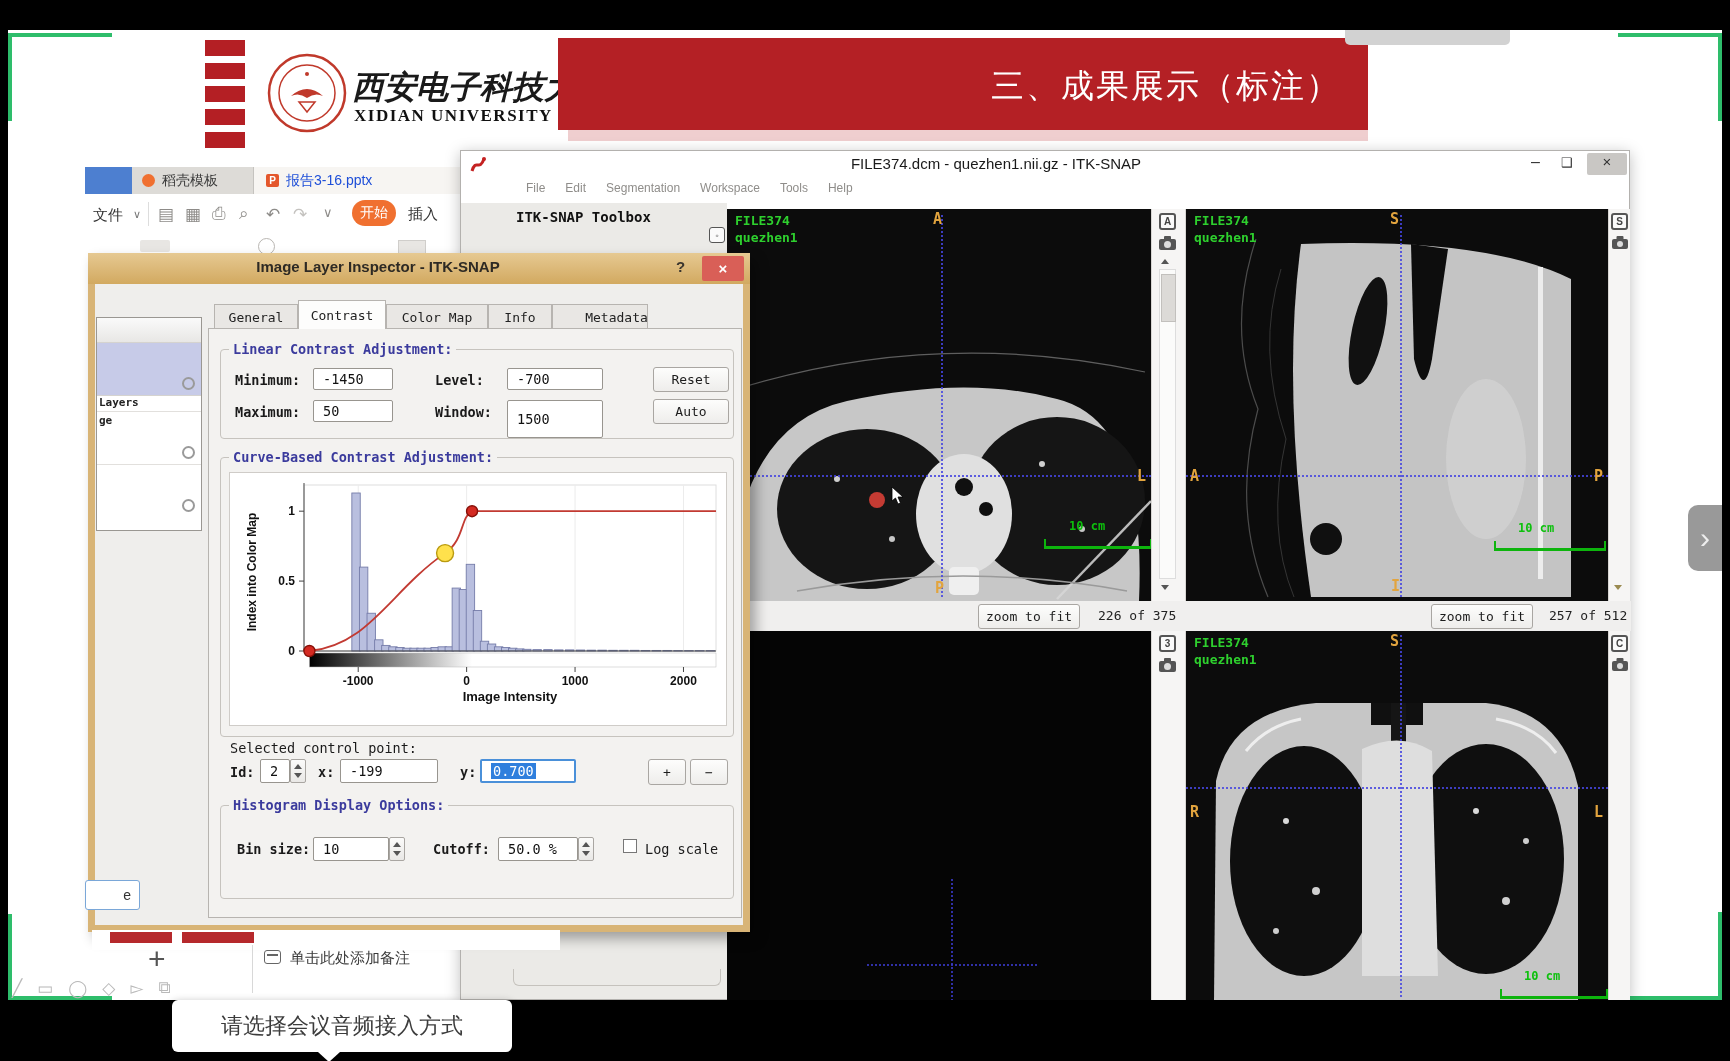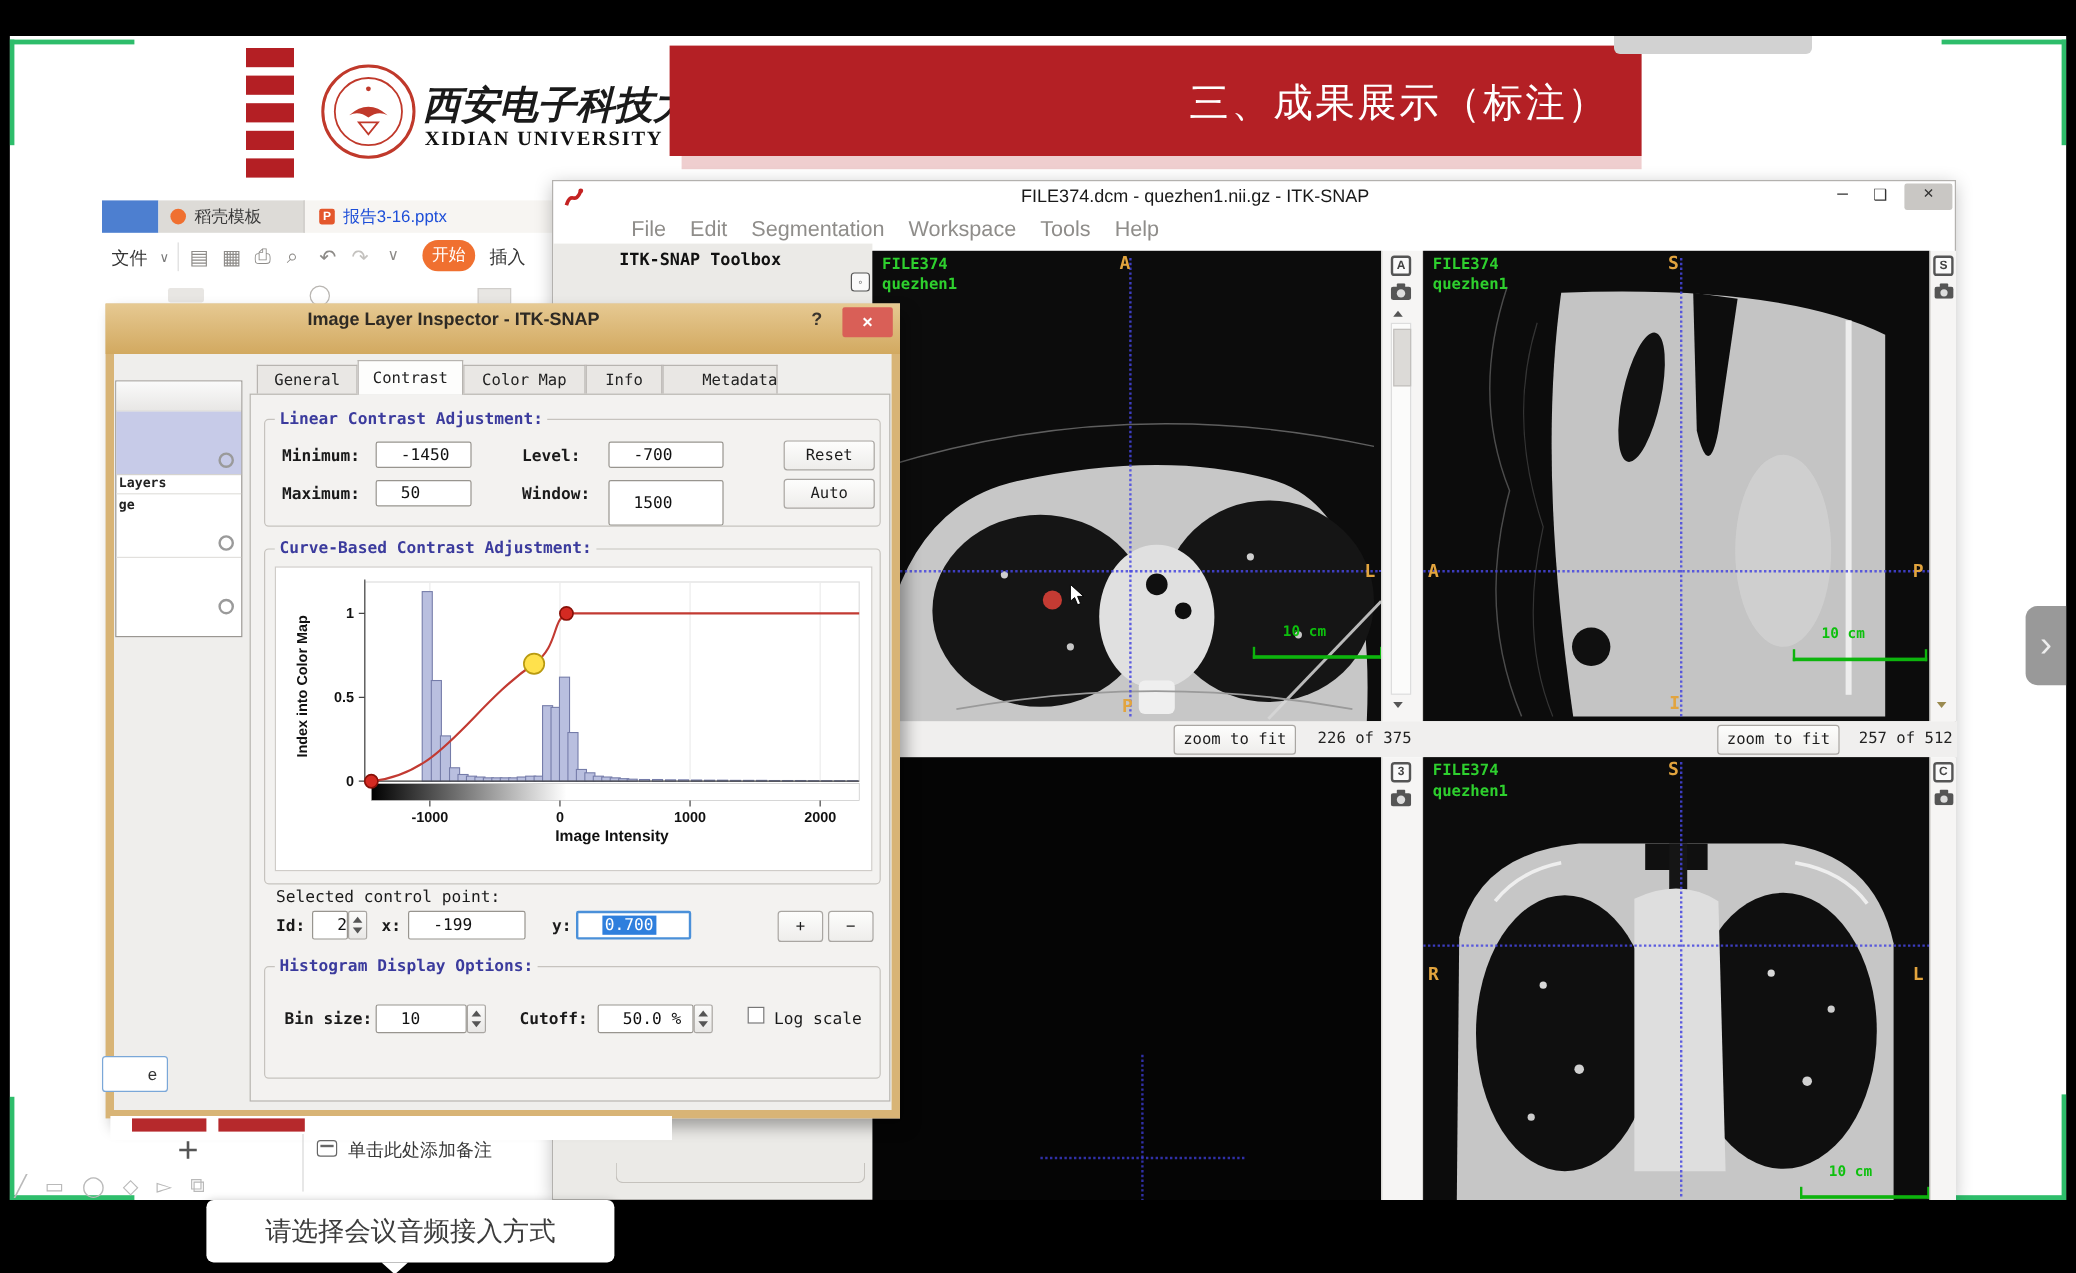--- a/index.html
+++ b/index.html
@@ -15,34 +15,34 @@
   .ovorange{color:#e2a43e;font-family:"DejaVu Sans Mono",monospace;font-size:15px;font-weight:bold;}
   .xh-v{border-left:2px dotted #4646e0;opacity:.85;}
   .xh-h{border-top:2px dotted #4646e0;opacity:.85;}
   .scalebar{height:7px;border-left:2px solid #0db40d;border-right:2px solid #0db40d;border-bottom:3px solid #0db40d;}
   .scalelbl{color:#0dc00d;font-family:"DejaVu Sans Mono",monospace;font-size:12px;font-weight:bold;}
   .btn{background:linear-gradient(#fdfdfc,#eeedeb);border:1px solid #a9a6a2;border-radius:3px;
        font-family:"DejaVu Sans Mono",monospace;font-size:13px;color:#1c1c1c;
        display:flex;align-items:center;justify-content:center;}
   .inp{background:#fff;border:1px solid #98958f;border-radius:2px;
        font-family:"DejaVu Sans Mono",monospace;font-size:13.5px;color:#111;
-       display:flex;align-items:center;padding-left:20px;box-sizing:border-box;}
+       display:flex;align-items:center;padding-left:9px;box-sizing:border-box;}
   .lbl{font-family:"DejaVu Sans Mono",monospace;font-size:13.5px;color:#1a1a1a;font-weight:bold;}
   .legend{position:absolute;top:-9px;left:8px;background:#f3f2f0;padding:0 4px;
           color:#3b3b9d;font-family:"DejaVu Sans Mono",monospace;font-size:13.5px;font-weight:bold;}
   .group{position:absolute;border:1px solid #c6c3be;border-radius:4px;}
   .spin{position:absolute;width:16px;box-sizing:border-box;border:1px solid #a9a6a2;border-radius:2px;
         background:linear-gradient(#fbfbfa,#e9e8e6);display:flex;flex-direction:column;align-items:center;justify-content:space-evenly;}
   .tri-u{width:0;height:0;border-left:4px solid transparent;border-right:4px solid transparent;border-bottom:5px solid #555;}
   .tri-d{width:0;height:0;border-left:4px solid transparent;border-right:4px solid transparent;border-top:5px solid #555;}
   .tab{box-sizing:border-box;border:1px solid #b7b4b0;border-bottom:none;background:#e9e7e4;
        font-family:"DejaVu Sans Mono",monospace;font-size:13px;color:#222;
        display:flex;align-items:center;justify-content:center;}
   .tab.active{background:#fdfdfc;}
-  .menuitem{color:#8f8d8a;font-size:18px;}
+  .menuitem{color:#8f8d8a;font-size:12px;}
   .boxicon{box-sizing:border-box;width:17px;height:17px;border:2px solid #555;border-radius:3px;
            font-size:10px;font-weight:bold;color:#444;display:flex;align-items:center;justify-content:center;background:#fafafa;}
   .refresh{width:13px;height:13px;border-radius:50%;border:2px solid #9a9a9a;box-sizing:border-box;}
   .fragicon{color:#8d8b88;font-size:17px;}
 </style>
 </head>
 <body>
 
 <div id="root">
 
@@ -274,21 +274,21 @@
           <rect x="4.5" y="0" width="7" height="4" rx="1" fill="#555"></rect>
         <circle cx="8" cy="8" r="3" fill="#ddd"></circle>
       </svg>
     </div>
   </div>
 
   <div class="a" style="left:88px;top:253px;width:662px;height:679px;background:#efeeec;box-shadow:6px 7px 12px rgba(0,0,0,.32);">
 
     <div class="a" style="left:0;top:0;right:0;bottom:0;border:7px solid #d8b476;box-sizing:border-box;pointer-events:none;"></div>
 
-    <div class="a" style="left:0;top:0;width:662px;height:42px;background:linear-gradient(#e6c992,#d2a960);">
+    <div class="a" style="left:0;top:0;width:662px;height:31px;background:linear-gradient(#e6c992,#d2a960);">
       <div class="a" style="left:0;top:5px;width:580px;text-align:center;font-size:15px;font-weight:bold;color:#2e2a24;">Image Layer Inspector - ITK-SNAP</div>
       <span class="a" style="left:588px;top:5px;font-size:15px;font-weight:bold;color:#3a352e;">?</span>
       <span class="a" style="left:614px;top:3px;width:42px;height:25px;background:#d95f57;border-radius:2px;color:#fff;font-size:15px;font-weight:bold;display:flex;align-items:center;justify-content:center;">×</span>
     </div>
 
     <div class="a" style="left:8px;top:64px;width:106px;height:214px;background:#fff;border:1px solid #9a9792;box-sizing:border-box;">
       <div style="height:24px;background:linear-gradient(#fafafa,#e8e7e5);border-bottom:1px solid #d5d3cf;"></div>
       <div style="height:52px;background:#c7cbe8;position:relative;">
         <span class="refresh" style="position:absolute;right:6px;bottom:5px;"></span>
       </div>

